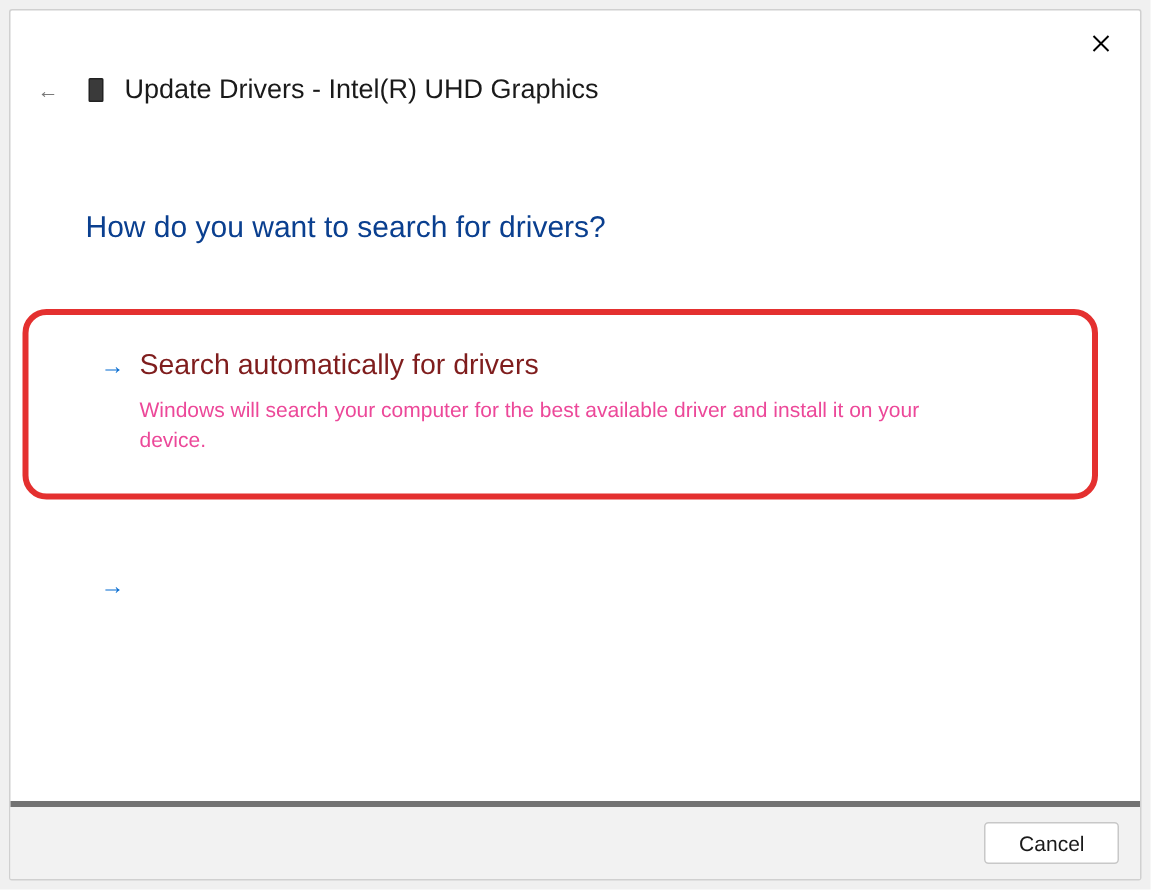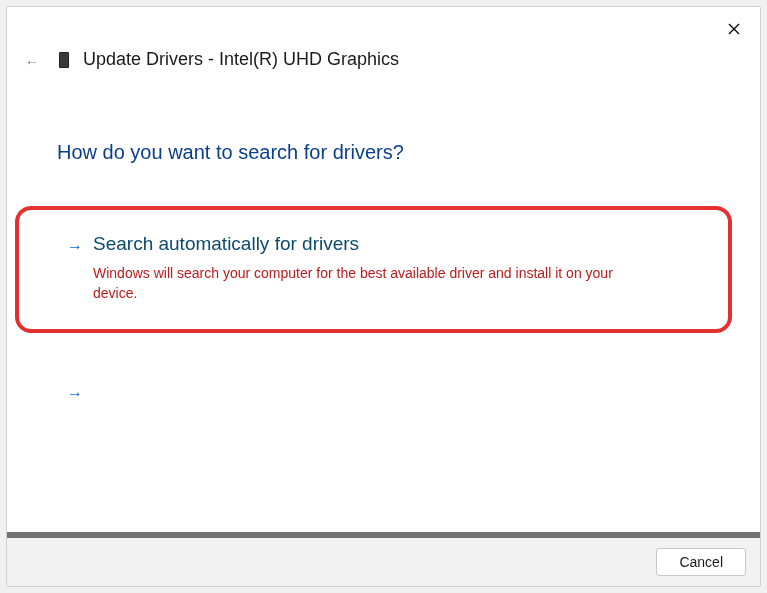--- a/index.html
+++ b/index.html
@@ -96,34 +96,34 @@
       color: #0a6ed1;
       font-size: 16px;
       flex-shrink: 0;
       width: 14px;
     }
     .option-body {
       flex: 1;
     }
     .option-title {
       font-size: 19px;
-      color: #0c4a6e;
+      color: #7f1d1d;
       font-weight: 400;
       line-height: 1.3;
     }
     .option-desc {
       font-size: 14px;
-      color: #b91c1c;
+      color: #ec4899;
       margin-top: 6px;
       line-height: 1.45;
       max-width: 560px;
     }
     .footer {
       background: #f2f2f2;
-      border-top: 6px solid #737373;
+      border-top: 4px solid #737373;
       padding: 10px 14px;
       display: flex;
       justify-content: flex-end;
     }
     .cancel-btn {
       background: #ffffff;
       border: 1px solid #c8c8c8;
       border-radius: 3px;
       padding: 5px 22px;
       font-size: 14px;

